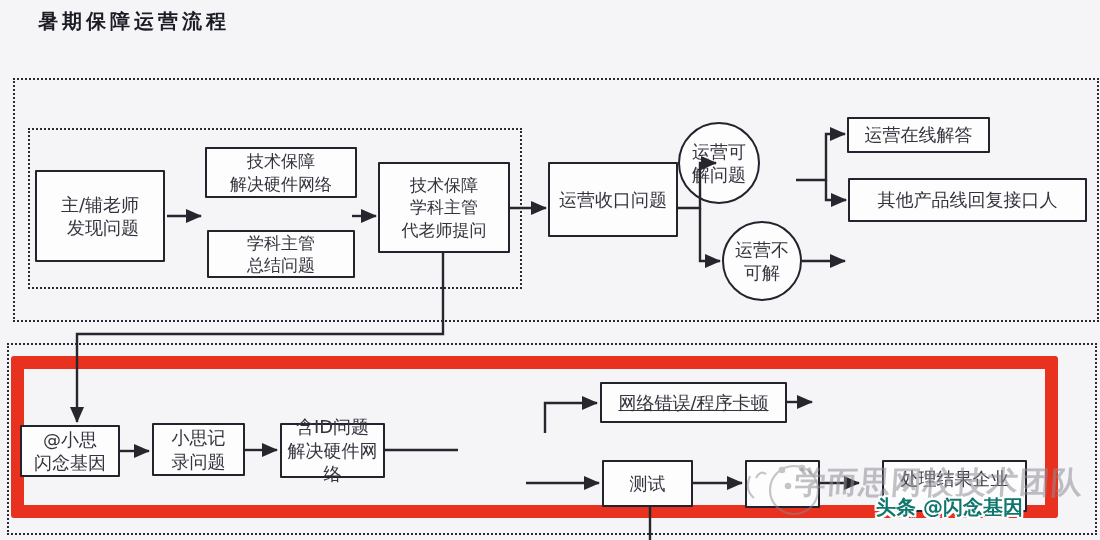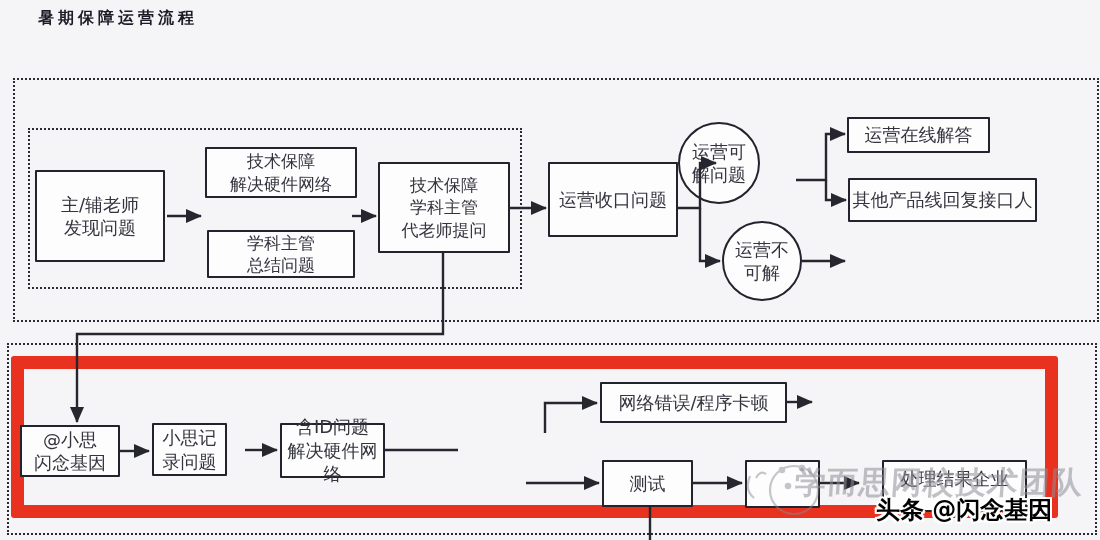--- a/index.html
+++ b/index.html
@@ -1,18 +1,18 @@
 <!DOCTYPE html>
 <html><head>
 <meta charset="utf-8">
 <style>
   html,body{margin:0;padding:0;}
   body{font-family:"DejaVu Sans","Liberation Sans",sans-serif;}
   .canvas{position:relative;width:1100px;height:540px;background:#f5f5f7;overflow:hidden;}
-  .page-title{position:absolute;left:38px;top:8px;font-size:16px;font-weight:700;
+  .page-title{position:absolute;left:38px;top:8px;font-size:20px;font-weight:700;
     letter-spacing:4px;color:#1c1c26;}
   
   .dashed-frame{position:absolute;border:2px dotted #2a2a35;background:transparent;}
   .frame-top{left:13px;top:78px;width:1082px;height:240px;}
   .frame-top-inner{left:28px;top:128px;width:490px;height:157px;}
   .frame-bottom{left:7px;top:343px;width:1086px;height:188px;}
   .red-frame{position:absolute;left:11px;top:356px;width:1047px;height:162px;
     border:13px solid #e8311e;border-radius:3px;box-sizing:border-box;}
   
   .node{position:absolute;background:#fdfdfe;border:2.5px solid #23232e;border-radius:1px;
@@ -20,61 +20,61 @@
     font-size:18px;line-height:1.3;color:#34343e;white-space:pre-line;box-sizing:border-box;
     font-weight:500;}
   .node.circle{border-radius:50%;}
   .node.top-align{align-items:flex-start;padding-top:5px;}
   
   .arrow-layer{position:absolute;left:0;top:0;width:1100px;height:540px;pointer-events:none;}
   
   .wm-team{position:absolute;left:795px;top:462px;font-size:31px;font-weight:600;
     color:#8f8f98;opacity:.55;letter-spacing:1px;white-space:nowrap;transform:skewX(-4deg);}
   .wm-doodle{position:absolute;left:736px;top:448px;opacity:.6;}
-  .wm-toutiao{position:absolute;left:876px;top:494px;font-size:24px;font-weight:800;
-    color:#000000;letter-spacing:0px;white-space:nowrap;
+  .wm-toutiao{position:absolute;left:876px;top:494px;font-size:20px;font-weight:800;
+    color:#0f766e;letter-spacing:0px;white-space:nowrap;
     text-shadow:-2px -2px 0 #fff,2px -2px 0 #fff,-2px 2px 0 #fff,2px 2px 0 #fff,
       0 -2px 0 #fff,0 2px 0 #fff,-2px 0 0 #fff,2px 0 0 #fff;}
 </style>
 </head>
 <body>
 
 <div class="canvas">
 
   <div class="page-title">暑期保障运营流程</div>
 
   <div class="dashed-frame frame-top"></div>
   <div class="dashed-frame frame-top-inner"></div>
   <div class="dashed-frame frame-bottom"></div>
   <div class="red-frame"></div>
 
-  <div class="node" style="left:35px;top:170px;width:130px;height:92px;">主/辅老师
+  <div class="node" style="left:35px;top:170px;width:130px;height:92px;text-align:right;">主/辅老师
 发现问题</div>
   <div class="node" style="left:205px;top:147px;width:152px;height:51px;font-size:17px;">技术保障
 解决硬件网络</div>
   <div class="node" style="left:207px;top:230px;width:148px;height:48px;font-size:17px;">学科主管
 总结问题</div>
   <div class="node" style="left:378px;top:162px;width:132px;height:91px;font-size:17px;">技术保障
 学科主管
 代老师提问</div>
   <div class="node" style="left:548px;top:162px;width:130px;height:75px;">运营收口问题</div>
   <div class="node circle" style="left:678px;top:122px;width:82px;height:82px;">运营可
 解问题</div>
   <div class="node circle" style="left:722px;top:221px;width:80px;height:80px;">运营不
 可解</div>
   <div class="node" style="left:847px;top:117px;width:143px;height:36px;">运营在线解答</div>
-  <div class="node" style="left:848px;top:178px;width:189px;height:44px;">其他产品线回复接口人</div>
+  <div class="node" style="left:848px;top:178px;width:239px;height:44px;">其他产品线回复接口人</div>
 
   <div class="node" style="left:20px;top:425px;width:100px;height:52px;">@小思
 闪念基因</div>
-  <div class="node" style="left:152px;top:423px;width:75px;height:53px;">小思记
+  <div class="node" style="left:152px;top:423px;width:93px;height:53px;">小思记
 录问题</div>
   <div class="node" style="left:280px;top:423px;width:105px;height:55px;">含ID问题
 解决硬件网络</div>
-  <div class="node" style="left:600px;top:382px;width:187px;height:41px;">网络错误/程序卡顿</div>
+  <div class="node" style="left:600px;top:382px;width:187px;height:41px;text-decoration:underline;">网络错误/程序卡顿</div>
   <div class="node" style="left:602px;top:460px;width:91px;height:47px;">测试</div>
   <div class="node" style="left:745px;top:460px;width:75px;height:48px;"></div>
   <div class="node top-align" style="left:862px;top:460px;width:145px;height:52px;margin-left:20px;">处理结果企业</div>
 
   <svg class="arrow-layer" viewBox="0 0 1100 540" xmlns="http://www.w3.org/2000/svg">
     <defs>
       <marker id="ah" markerUnits="userSpaceOnUse" markerWidth="16" markerHeight="14" refX="15" refY="7" orient="auto">
         <path d="M0,0 L16,7 L0,14 Z" fill="#26262f"></path>
       </marker>
     </defs>

